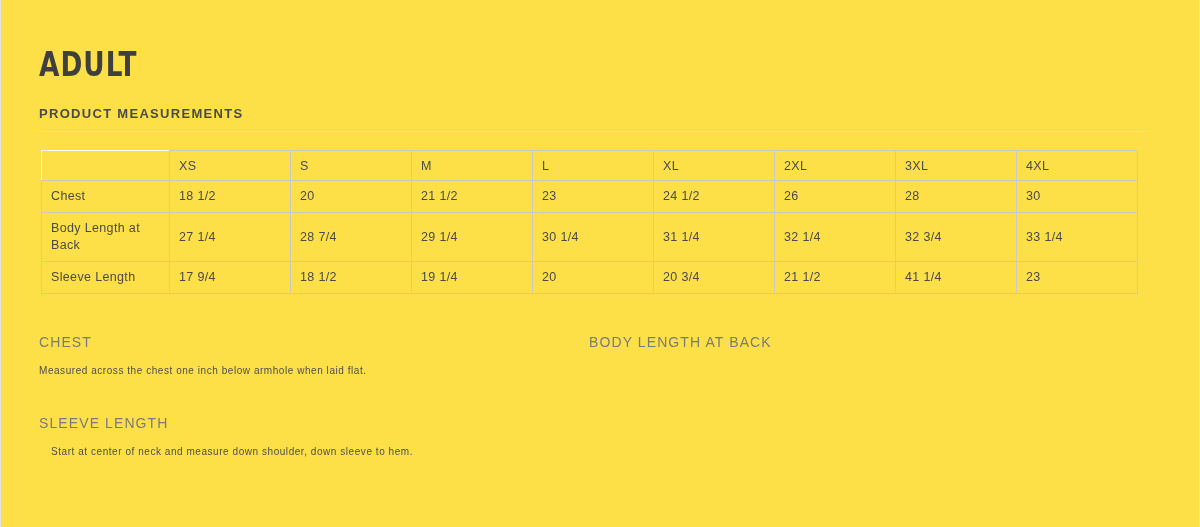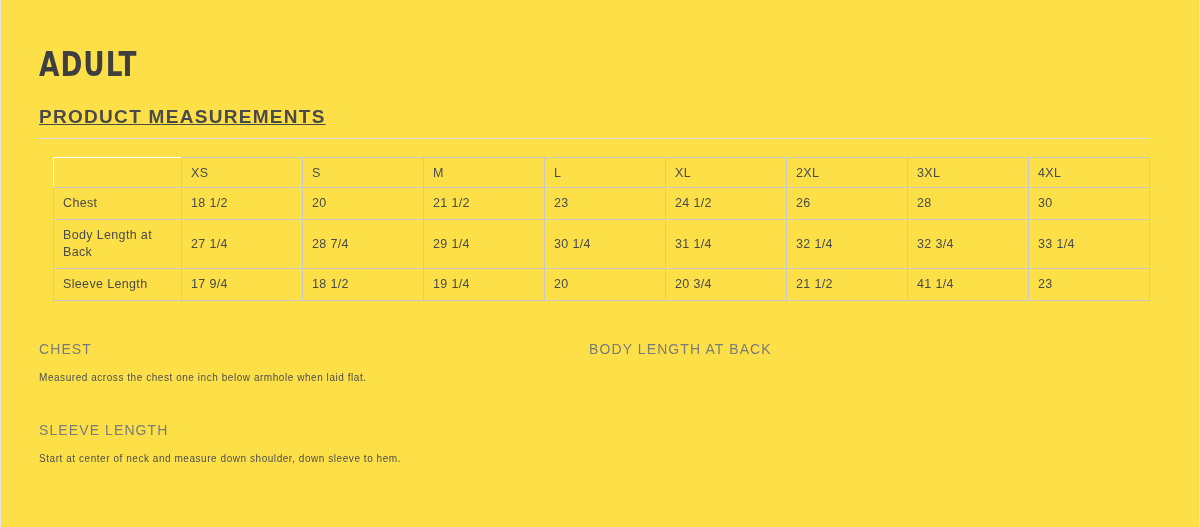--- a/index.html
+++ b/index.html
@@ -30,37 +30,36 @@
     font-family: "DejaVu Sans Condensed", "Liberation Sans Narrow", "Liberation Sans", sans-serif;
     font-size: 34px;
     font-weight: 700;
     letter-spacing: 1.2px;
     color: #3f3f3f;
     margin: 0 0 22px 2px;
     transform: scaleX(0.86);
     transform-origin: left center;
   }
   .section-label {
-    font-size: 19px;
+    font-size: 13px;
     font-weight: 700;
     letter-spacing: 1.3px;
     color: #4a4a4a;
     margin: 0 0 10px 2px;
-    text-decoration: underline;
   }
   .rule {
     height: 1px;
     background: #dcdcdc;
     width: 1113px;
     margin: 0 0 18px 0;
   }
   table.measurements {
     border-collapse: collapse;
     width: 876px;
-    margin-left: 16px;
+    margin-left: 4px;
     table-layout: fixed;
   }
   table.measurements td, table.measurements th {
     border: 1px solid #c9c9c9;
     font-size: 12.5px;
     font-weight: 400;
     color: #4a4a4a;
     text-align: left;
     padding: 7px 9px;
     letter-spacing: 0.35px;
@@ -108,21 +107,21 @@
     font-weight: 400;
   }
   .note-body {
     font-size: 10px;
     letter-spacing: 0.55px;
     color: #4e4e4e;
     line-height: 1.65;
     margin: 0;
     max-width: 520px;
   }
-  .note.sleeve .note-body { max-width: 505px; }
+  .note.sleeve .note-body { max-width: 505px; margin-left: 12px; }
 </style>
 </head>
 <body>
 
 <div class="page">
   <div class="content">
 
     <h1 class="title">ADULT</h1>
 
     <div class="section-label">PRODUCT MEASUREMENTS</div>

